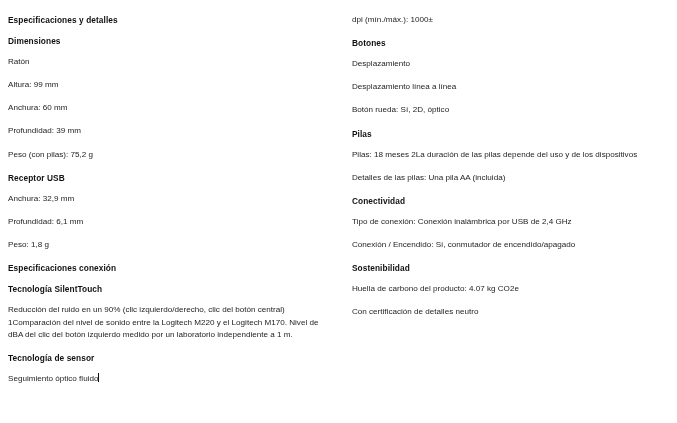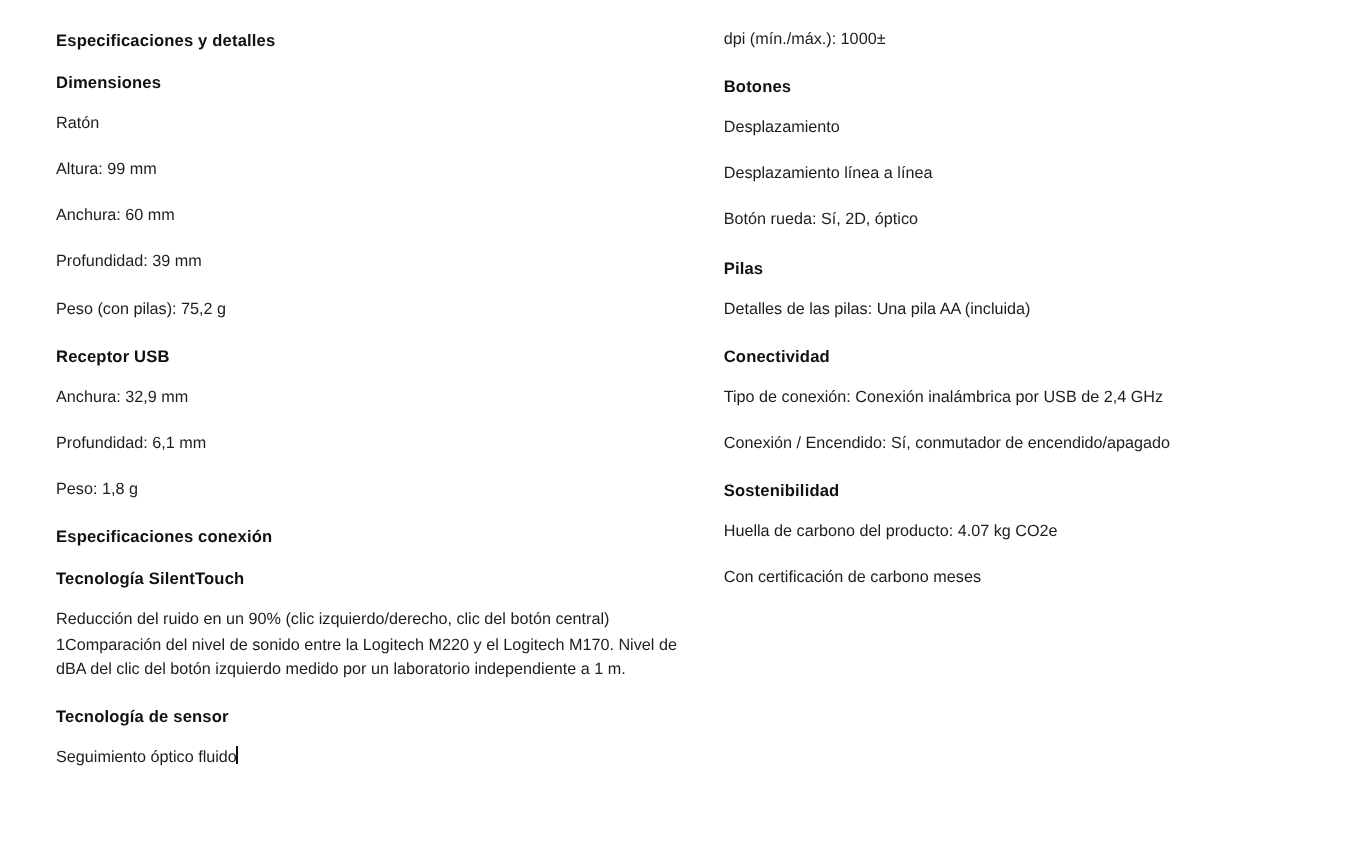--- a/index.html
+++ b/index.html
@@ -12,21 +12,21 @@
     background: #ffffff;
     font-family: "Liberation Sans", sans-serif;
     color: #1a1a1a;
     overflow: hidden;
   }
   .sheet {
     width: 677px;
     height: 423px;
     position: relative;
     box-sizing: border-box;
-    padding: 14px 10px 8px 28px;
+    padding: 14px 10px 8px 8px;
     display: flex;
     flex-direction: row;
     align-items: flex-start;
   }
   .col {
     box-sizing: border-box;
   }
   .col-left {
     width: 338px;
     padding-right: 12px;
@@ -117,30 +117,31 @@
 
     <div class="block">
       <div class="heading">Botones</div>
       <div class="spec">Desplazamiento</div>
       <div class="spec">Desplazamiento línea a línea</div>
       <div class="spec">Botón rueda: Sí, 2D, óptico</div>
     </div>
 
     <div class="block">
       <div class="heading">Pilas</div>
+      <div class="spec para">Pilas: 18 meses 2La duración de las pilas depende del uso y de los dispositivos</div>
       <div class="spec">Detalles de las pilas: Una pila AA (incluida)</div>
     </div>
 
     <div class="block">
       <div class="heading">Conectividad</div>
       <div class="spec">Tipo de conexión: Conexión inalámbrica por USB de 2,4 GHz</div>
       <div class="spec">Conexión / Encendido: Sí, conmutador de encendido/apagado</div>
     </div>
 
     <div class="block">
       <div class="heading">Sostenibilidad</div>
       <div class="spec">Huella de carbono del producto: 4.07 kg CO2e</div>
-      <div class="spec">Con certificación de carbono meses</div>
+      <div class="spec">Con certificación de detalles neutro</div>
     </div>
 
   </div>
 
 </div>
 
 </body></html>

